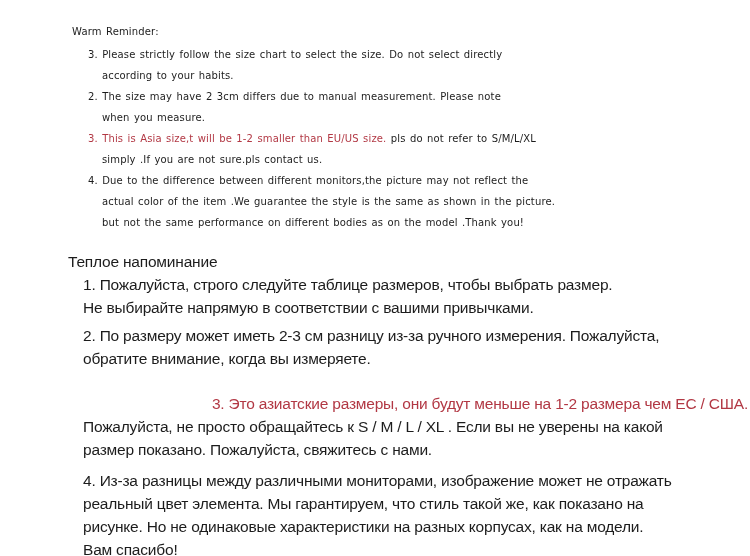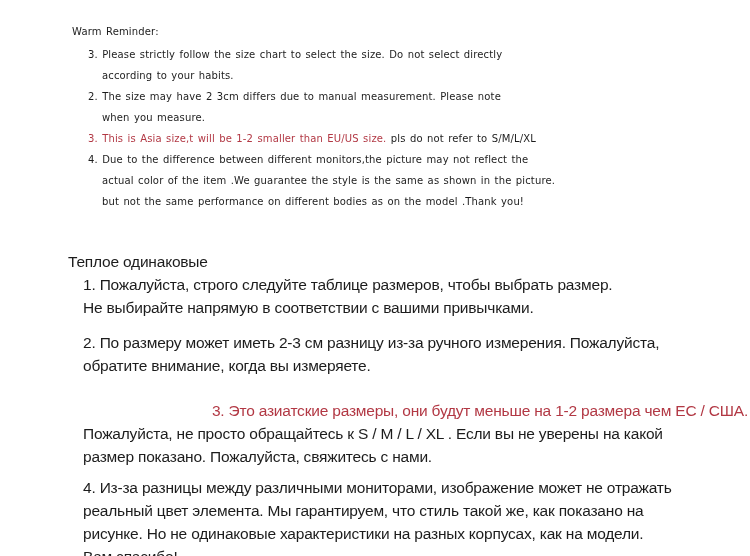--- a/index.html
+++ b/index.html
@@ -37,21 +37,21 @@
     top: 250px;
     width: 680px;
     font-size: 15.5px;
     line-height: 23px;
     letter-spacing: -0.2px;
     font-family: "Liberation Sans", sans-serif;
   }
   .ru-header { margin-bottom: 0px; }
   .ru-item { padding-left: 15px; }
   .ru-item .line { white-space: nowrap; }
-  .ru-item.gap-s { margin-top: 12px; }
+  .ru-item.gap-s { margin-top: 5px; }
   .ru-item.gap-m { margin-top: 22px; }
   .ru-item.gap-l { margin-top: 8px; }
 </style>
 </head>
 <body>
 
 <div class="canvas">
 
   <section class="en">
     <div class="en-header">Warm Reminder:</div>
@@ -61,31 +61,32 @@
       <div class="line cont">according to your habits.</div>
     </div>
 
     <div class="en-item">
       <div class="line">2. The size may have 2 3cm differs due to manual measurement. Please note</div>
       <div class="line cont">when you measure.</div>
     </div>
 
     <div class="en-item">
       <div class="line"><span class="red">3. This is Asia size,t will be 1-2 smaller than EU/US size.</span><span> pls do not refer to S/M/L/XL</span></div>
+      <div class="line cont">simply .If you are not sure.pls contact us.</div>
     </div>
 
     <div class="en-item">
       <div class="line">4. Due to the difference between different monitors,the picture may not reflect the</div>
       <div class="line cont">actual color of the item .We guarantee the style is the same as shown in the picture.</div>
       <div class="line cont">but not the same performance on different bodies as on the model .Thank you!</div>
     </div>
   </section>
 
   <section class="ru">
-    <div class="ru-header">Теплое одинаковые</div>
+    <div class="ru-header">Теплое напоминание</div>
 
     <div class="ru-item">
       <div class="line">1. Пожалуйста, строго следуйте таблице размеров, чтобы выбрать размер.</div>
       <div class="line">Не выбирайте напрямую в соответствии с вашими привычками.</div>
     </div>
 
     <div class="ru-item gap-s">
       <div class="line">2. По размеру может иметь 2-3 см разницу из-за ручного измерения. Пожалуйста,</div>
       <div class="line">обратите внимание, когда вы измеряете.</div>
     </div>

